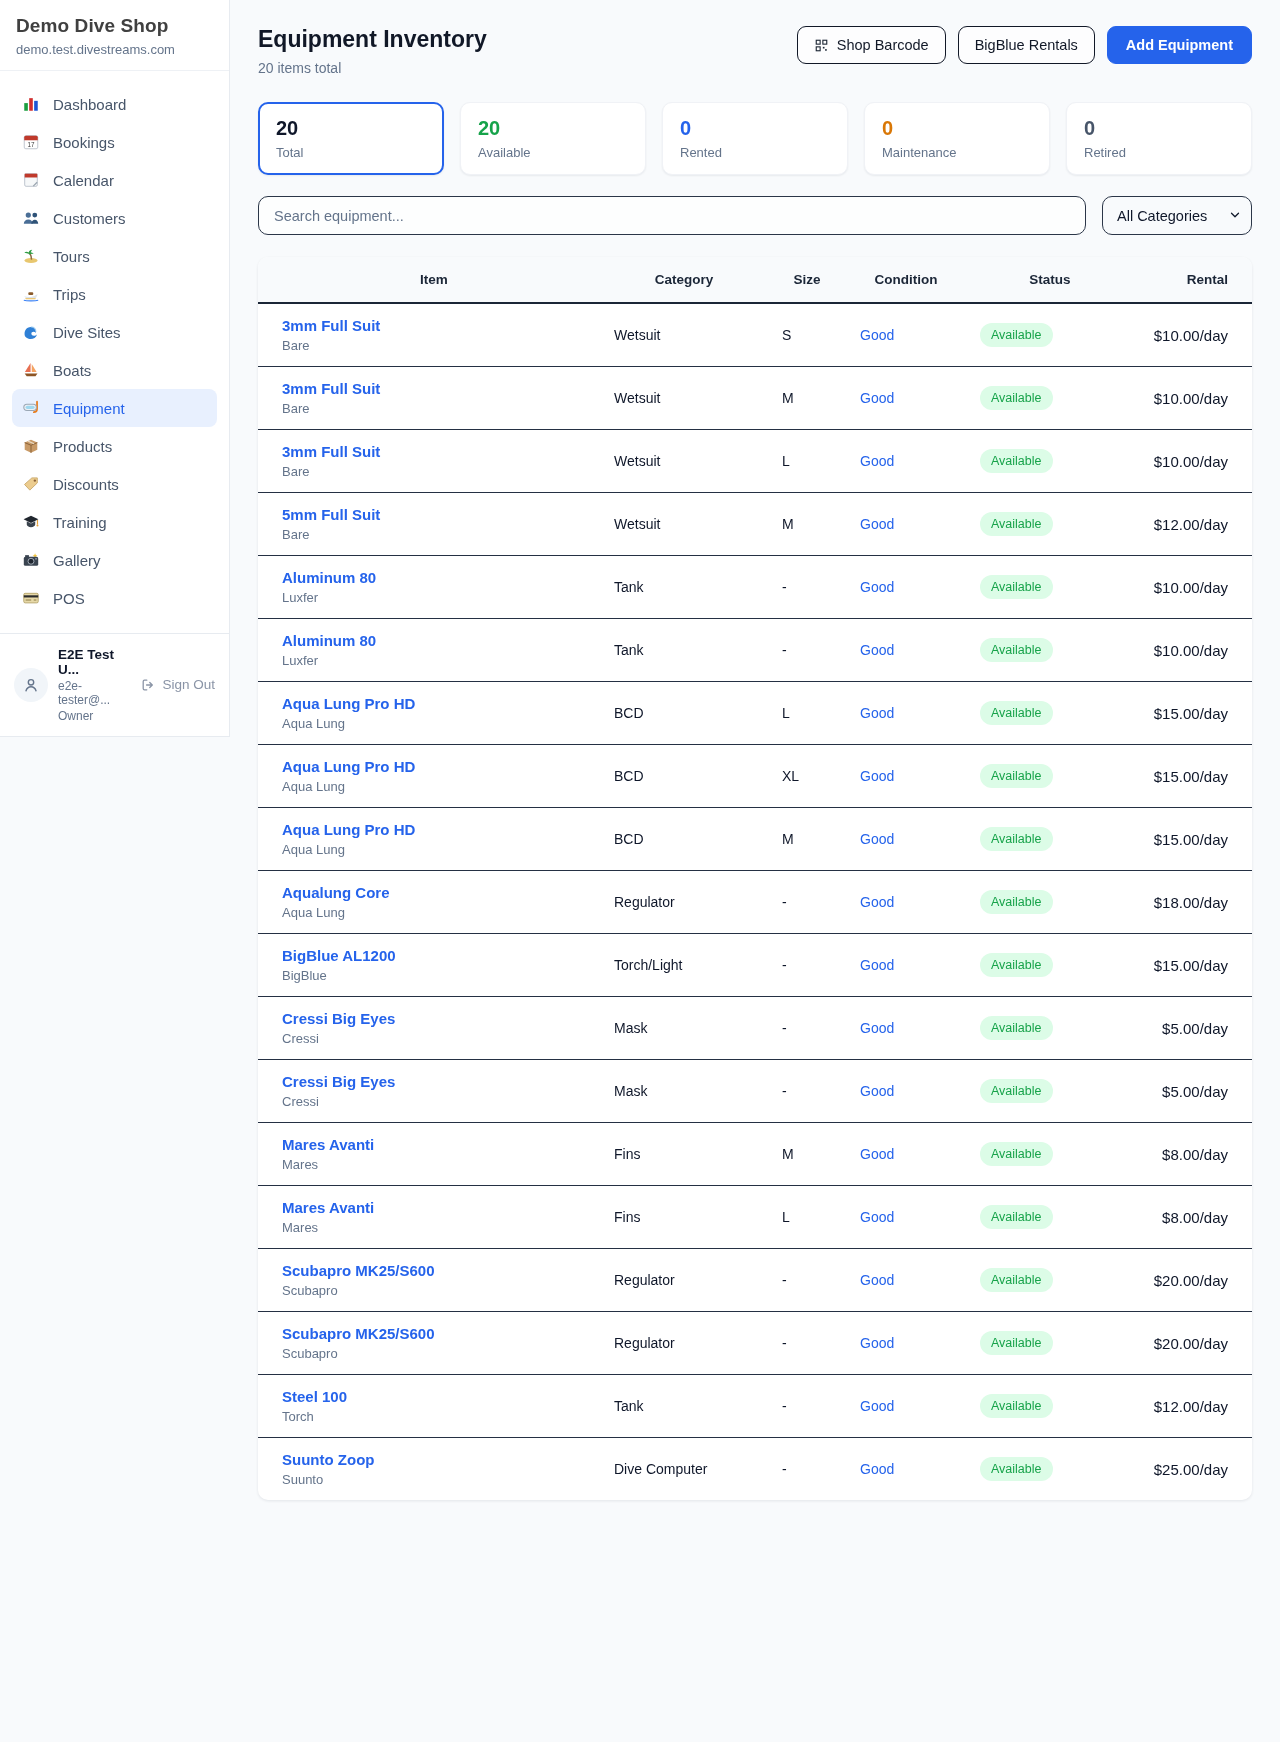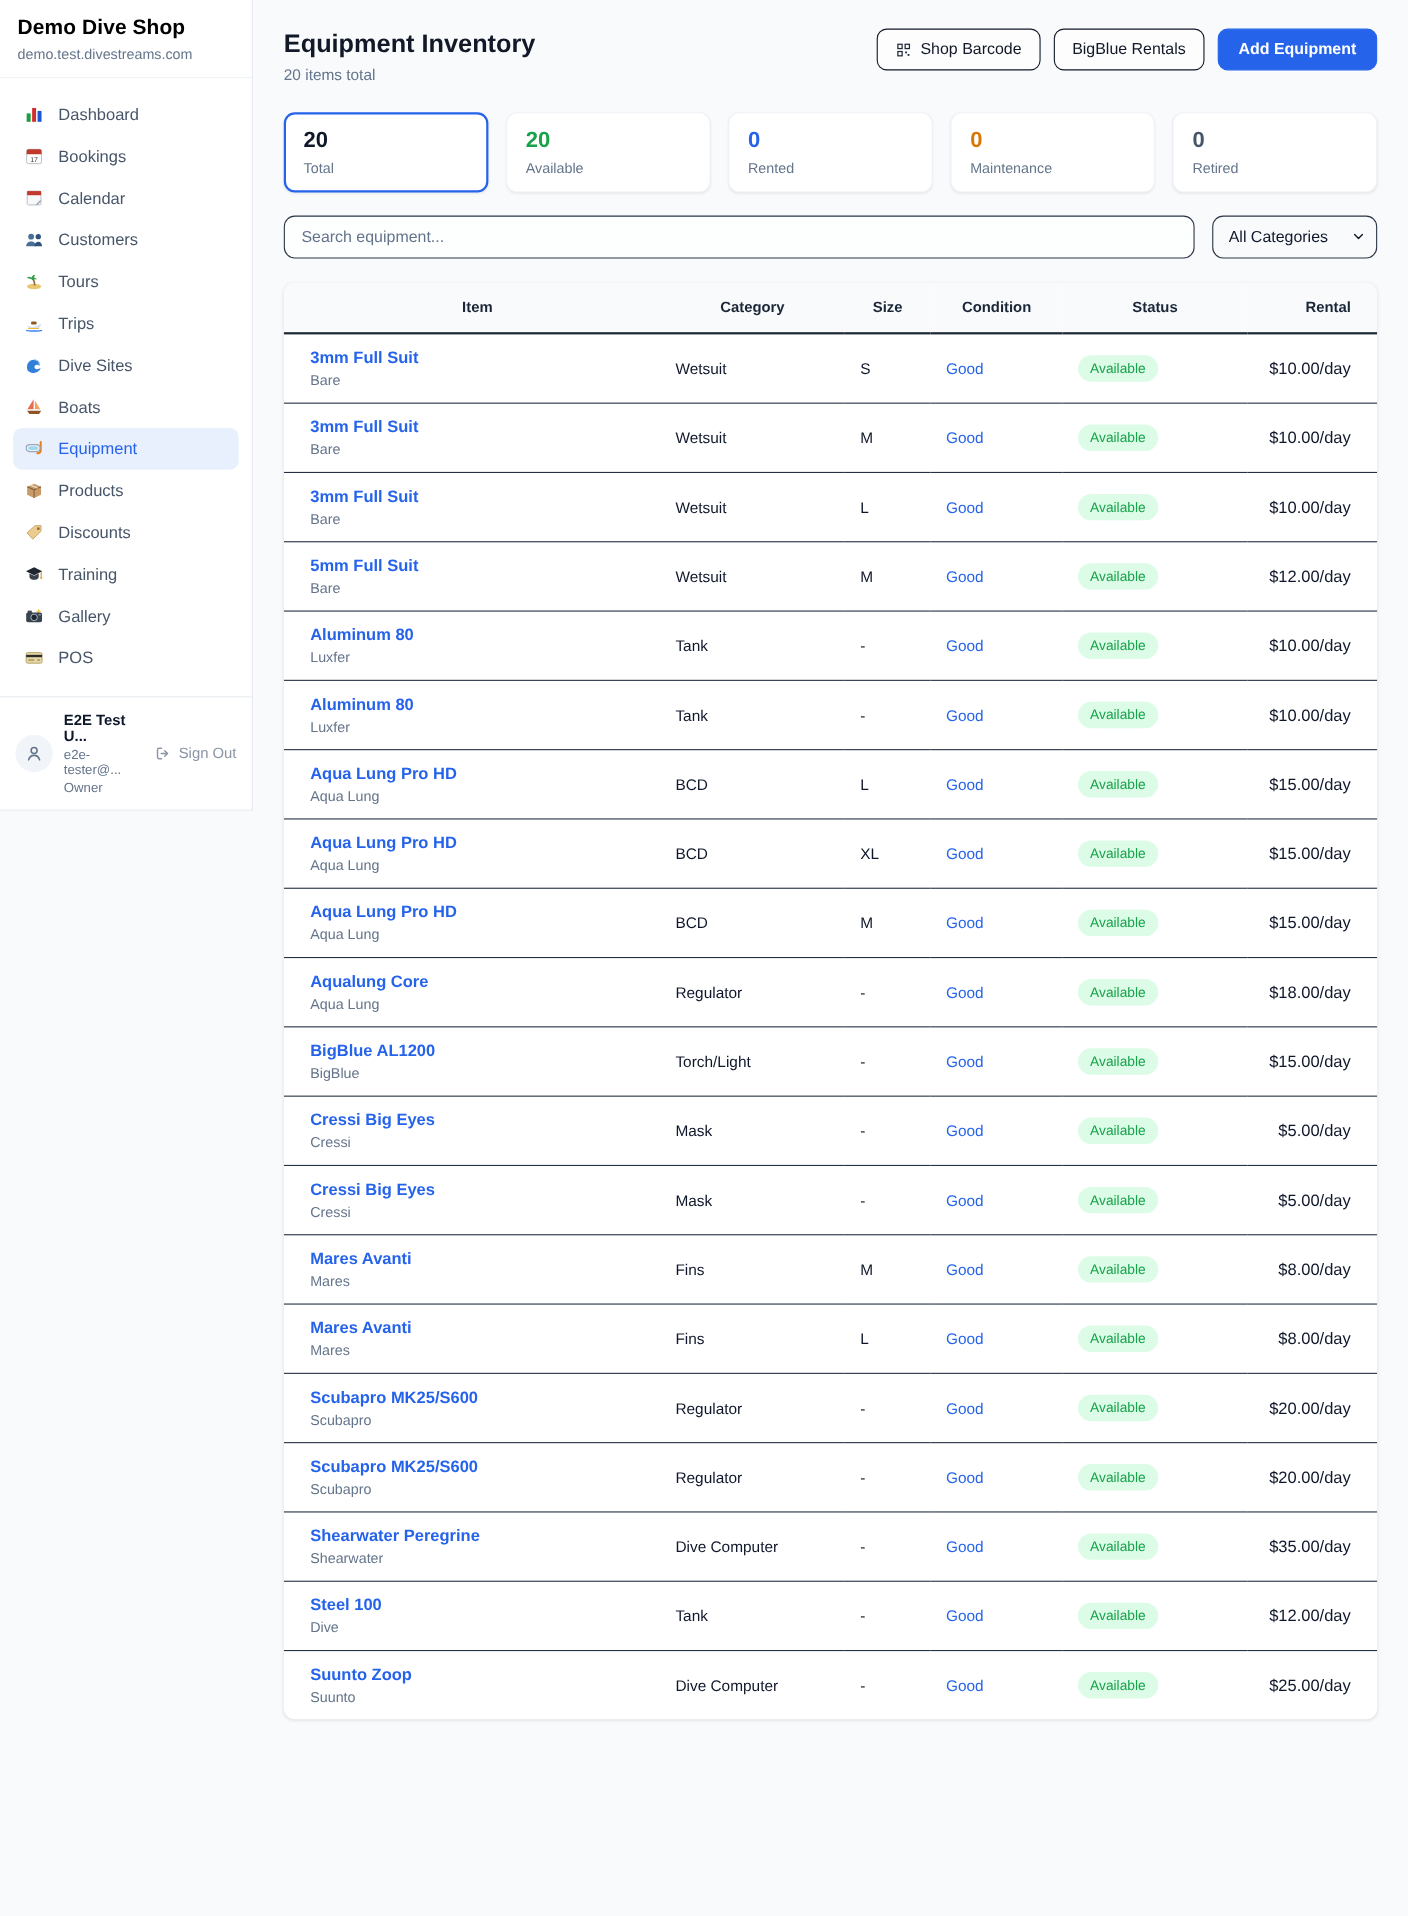--- a/index.html
+++ b/index.html
@@ -13,21 +13,21 @@
   .layout { display: flex; align-items: flex-start; }
 
   
   .sidebar {
     width: 230px; flex: 0 0 230px;
     background: #ffffff;
     border-right: 1px solid #e7ebf0;
     border-bottom: 1px solid #e7ebf0;
   }
   .sidebar-header { padding: 15px 16px 13px; border-bottom: 1px solid #eef1f5; }
-  .brand { color: #000000; font-size: 19px; font-weight: bold; letter-spacing: .1px; }
+  .brand { color: #404040; font-size: 19px; font-weight: bold; letter-spacing: .1px; }
   .brand-domain { color: #64748b; font-size: 13px; margin-top: 5px; }
   .nav { padding: 14px 12px 16px; }
   .nav-item {
     display: flex; align-items: center; gap: 13px;
     padding: 10px 10px; border-radius: 8px;
     color: #475569; font-size: 15px; cursor: pointer;
   }
   .nav-item[data-active="true"] { background: #e8f0fe; color: #2563eb; }
   .icon16 { width: 18px; height: 18px; display: inline-flex; flex: 0 0 18px; }
   .icon16 svg { width: 100%; height: 100%; }
@@ -666,40 +666,25 @@
               <td>-</td>
               <td>
                 <a href="#" class="cond-link">Good</a>
               </td>
               <td>
                 <span class="badge">Available</span>
               </td>
               <td class="cell-rental">$20.00/day</td>
             </tr>
 
-            <tr>
-              <td class="cell-item">
-                <a href="#" class="item-name">Shearwater Peregrine</a>
-                <div class="item-brand">Shearwater</div>
-              </td>
-              <td>Dive Computer</td>
-              <td>-</td>
-              <td>
-                <a href="#" class="cond-link">Good</a>
-              </td>
-              <td>
-                <span class="badge">Available</span>
-              </td>
-              <td class="cell-rental">$35.00/day</td>
-            </tr>
 
             <tr>
               <td class="cell-item">
                 <a href="#" class="item-name">Steel 100</a>
-                <div class="item-brand">Dive</div>
+                <div class="item-brand">Torch</div>
               </td>
               <td>Tank</td>
               <td>-</td>
               <td>
                 <a href="#" class="cond-link">Good</a>
               </td>
               <td>
                 <span class="badge">Available</span>
               </td>
               <td class="cell-rental">$12.00/day</td>

